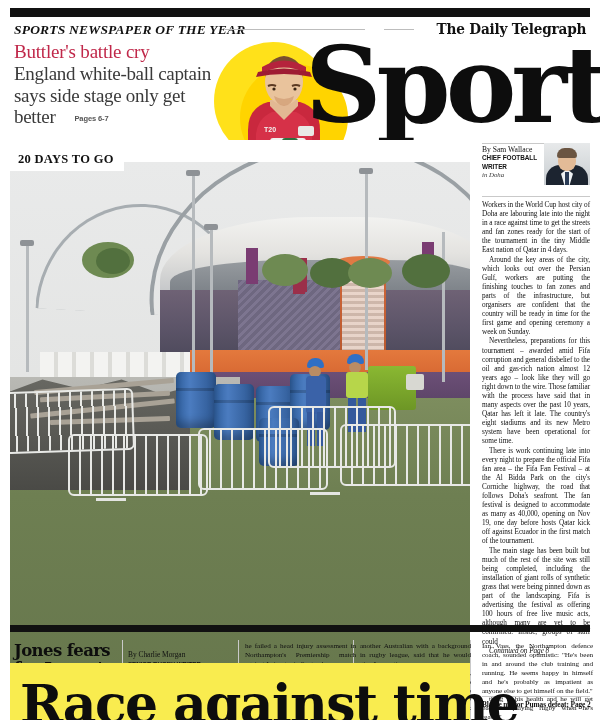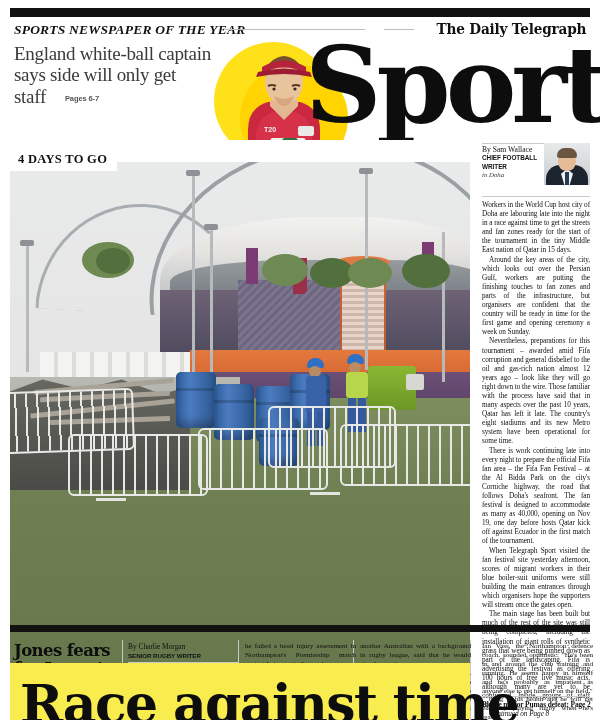--- a/index.html
+++ b/index.html
@@ -289,21 +289,21 @@
     position:absolute; left:14px; top:2px; width:110px;
     font-family:"DejaVu Serif", serif; font-weight:bold;
     font-size:16.5px; line-height:1.12; color:#0d0d0d;
     letter-spacing:-0.6px;
   }
 
   .vsep { position:absolute; width:1px; background:#c9c9c9; }
 
   .bcol { position:absolute; width:111px; }
   .bcol .b-by {
-    font-family:"Liberation Serif", serif; font-size:7.4px; color:#111; margin:0 0 1px 0;
+    font-family:"Liberation Serif", serif; font-size:7.4px; color:#111; margin:8px 0 1px 0;
   }
   .bcol .b-role {
     font-family:"Liberation Sans", sans-serif; font-size:6.2px; font-weight:bold;
     color:#111; margin:0; letter-spacing:-.05px;
   }
   .bcol .b-rule { width:100%; height:1px; background:#c9c9c9; margin:3px 0 4px 0; }
   .bcol p.t {
     margin:0; font-family:"Liberation Serif", serif;
     font-size:7.15px; line-height:1.245; color:#111;
     text-align:justify; letter-spacing:-0.07px;
@@ -326,22 +326,23 @@
 
   <div class="masthead">
 
     <div class="sotny">SPORTS NEWSPAPER OF THE YEAR</div>
     <div class="sotny-rule"></div>
 
     <div class="dt-rule-l"></div>
     <div class="dt-masthead">The Daily Telegraph</div>
 
     <div class="teaser">
+      <div class="teaser-kicker">Buttler's battle cry</div>
       <div class="teaser-body">
-        <span>England white-ball captain says side will only get staff</span><span class="teaser-pages">Pages 6-7</span>
+        <span>England white-ball captain says side stage only get better</span><span class="teaser-pages">Pages 6-7</span>
       </div>
     </div>
 
     <div class="hero-photo">
       <div class="yellow-disc"></div>
       <div class="yellow-disc2"></div>
       <svg width="175" height="123" viewBox="0 0 175 123" style="position:absolute;left:0;top:0;">
         <g>
           <path d="M52 123 L52 96 Q52 74 72 68 L104 68 Q124 74 124 96 L124 123 Z" fill="#c9283e"></path>
           <path d="M60 123 L60 100 Q62 84 76 78 L100 78 Q114 84 116 100 L116 123 Z" fill="#d8334a" opacity=".85"></path>
@@ -363,21 +364,21 @@
         </g>
       </svg>
     </div>
 
     <div class="sport-word">Sport</div>
   </div>
 
   <div class="main-area">
 
     <div class="daysbox">
-      <span>4 DAYS TO GO</span>
+      <span>20 DAYS TO GO</span>
     </div>
 
     <div class="photo">
       <div class="sky"></div>
 
       <div class="arch-sec"></div>
       <div class="stadium-body"></div>
       <div class="stadium-ring"></div>
       <div class="arch-main"></div>
       <div class="stadium-base"></div>
@@ -476,25 +477,24 @@
         <div class="hs-shirt"></div>
         <div class="hs-tie"></div>
         <div class="hs-head"></div>
         <div class="hs-hair"></div>
       </div>
     </div>
 
     <div class="rc-rule2"></div>
 
     <div class="rc-body">
-      <p>Workers in the World Cup host city of Doha are labouring late into the night in a race against time to get the streets and fan zones ready for the start of the tournament in the tiny Middle East nation of Qatar in 15 days.</p>
+      <p>Workers in the World Cup host city of Doha are labouring late into the night in a race against time to get the streets and fan zones ready for the start of the tournament in the tiny Middle East nation of Qatar in 4 days.</p>
       <p>Around the key areas of the city, which looks out over the Persian Gulf, workers are putting the finishing touches to fan zones and parts of the infrastructure, but organisers are confident that the country will be ready in time for the first game and opening ceremony a week on Sunday.</p>
       <p>Nevertheless, preparations for this tournament – awarded amid Fifa corruption and general disbelief to the oil and gas-rich nation almost 12 years ago – look like they will go right down to the wire. Those familiar with the process have said that in many aspects over the past 10 years, Qatar has left it late. The country's eight stadiums and its new Metro system have been operational for some time.</p>
       <p>There is work continuing late into every night to prepare the official Fifa fan area – the Fifa Fan Festival – at the Al Bidda Park on the city's Corniche highway, the road that follows Doha's seafront. The fan festival is designed to accommodate as many as 40,000, opening on Nov 19, one day before hosts Qatar kick off against Ecuador in the first match of the tournament.</p>
-      <p>When Telegraph Sport visited the fan festival site yesterday afternoon, scores of migrant workers in their blue boiler-suit uniforms were still building the main entrances through which organisers hope the supporters will stream once the gates open.</p>
       <p>The main stage has been built but much of the rest of the site was still being completed, including the installation of giant rolls of synthetic grass that were being pinned down as part of the landscaping. Fifa is advertising the festival as offering 100 hours of free live music acts, although many are yet to be confirmed. Inside, groups of staff could</p>
       <p class="continued">Continued on Page 8</p>
     </div>
   </div>
 
   <div class="bottombar"></div>
 
   <div class="bottom">
 
     <div class="jones-head">Jones fears for Lawes' health over concussion</div>

